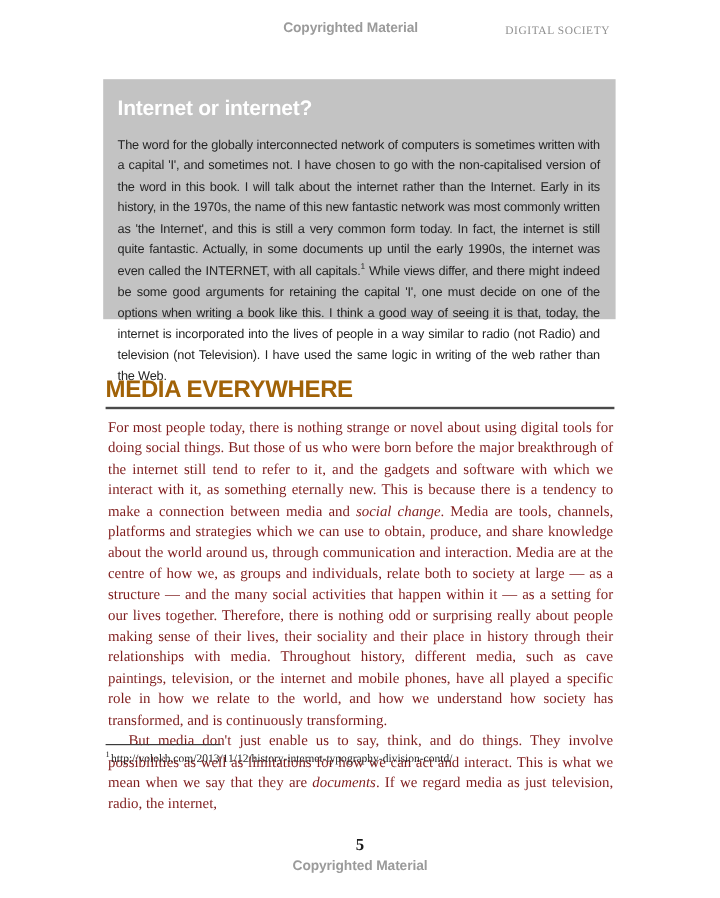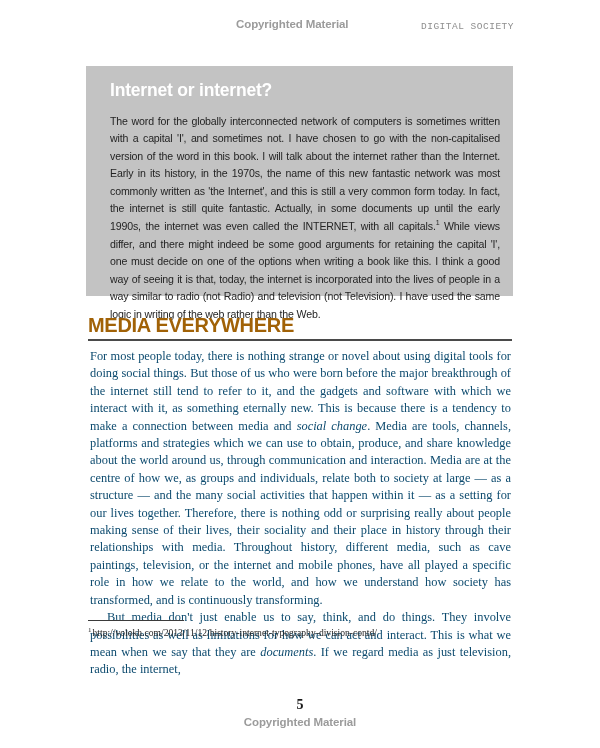--- a/index.html
+++ b/index.html
@@ -38,37 +38,37 @@
     font-size: 11.5px;
     font-weight: bold;
     color: #9b9b9b;
     letter-spacing: -0.1px;
     white-space: nowrap;
   }
   .book-title {
     position: absolute;
     left: 421px;
     top: 3px;
-    font-family: Liberation Mono, monospace;
+    font-family: Liberation Serif, serif;
     font-size: 9.5px;
     color: #8e8e8e;
     letter-spacing: 0.5px;
     white-space: nowrap;
   }
 
   
   .callout {
     position: absolute;
     left: 86px;
     top: 66px;
     width: 427px;
-    height: 230px;
+    height: 200px;
     background: #c3c3c3;
     box-sizing: border-box;
-    padding: 16px 13px 12px 24px;
+    padding: 16px 13px 12px 12px;
   }
   .callout-title {
     font-family: "Liberation Sans", sans-serif;
     font-size: 17.5px;
     font-weight: bold;
     color: #ffffff;
     letter-spacing: -0.2px;
     margin: 0 0 13px 0;
     line-height: 1;
   }
@@ -113,21 +113,21 @@
 
   
   .body-text {
     position: absolute;
     left: 90px;
     top: 348px;
     width: 421px;
     font-family: "Liberation Serif", serif;
     font-size: 12.4px;
     line-height: 17.4px;
-    color: #0c4a6e;
+    color: #7f1d1d;
     text-align: justify;
   }
   .body-text p {
     margin: 0;
     text-indent: 0;
   }
   .body-text p + p {
     text-indent: 17px;
   }
   .body-text em {

